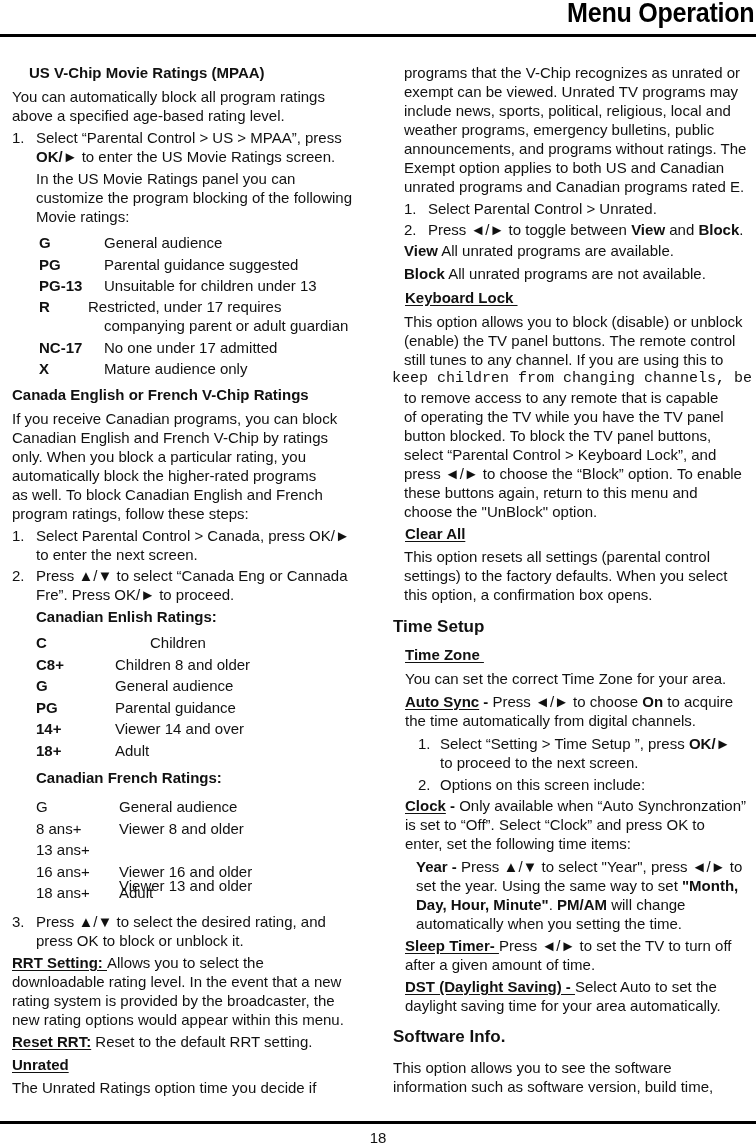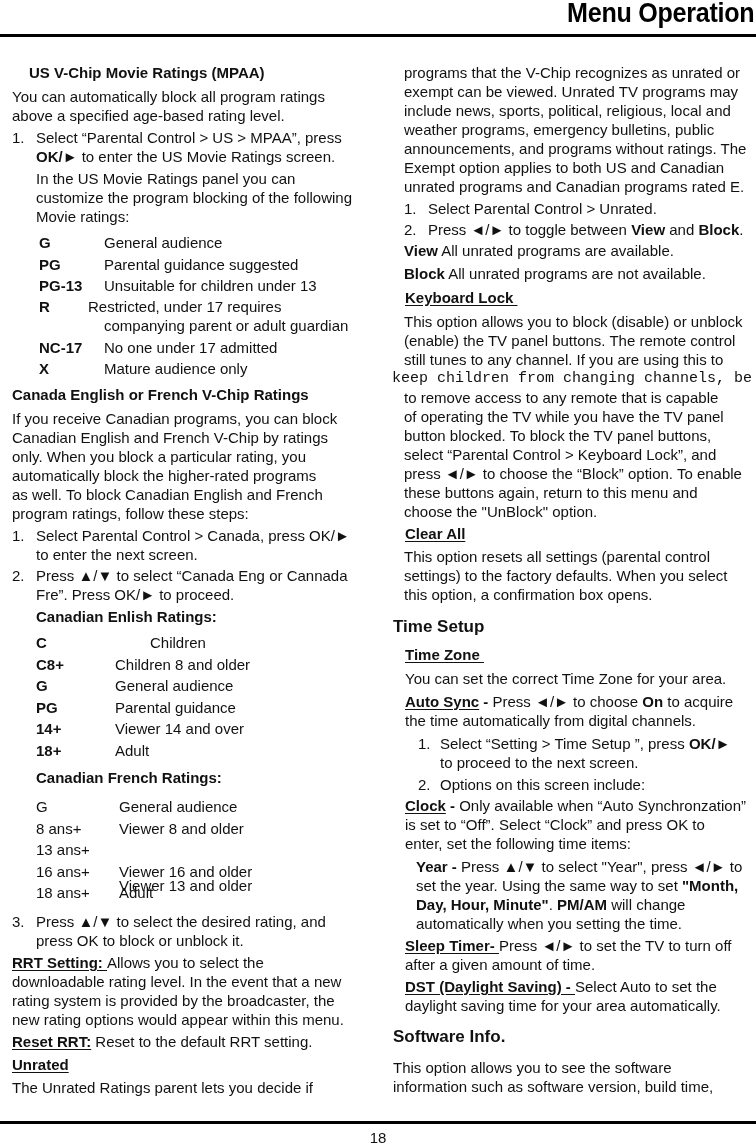--- a/index.html
+++ b/index.html
@@ -117,21 +117,21 @@
   <div class="para" style="left:24px;top:932px;">press OK to block or unblock it.</div>
 
   <div class="para" style="left:0;top:954px;"><span class="b u">RRT Setting: </span><span>Allows you to select the</span></div>
   <div class="para" style="left:0;top:973px;">downloadable rating level. In the event that a new</div>
   <div class="para" style="left:0;top:992px;">rating system is provided by the broadcaster, the</div>
   <div class="para" style="left:0;top:1011px;">new rating options would appear within this menu.</div>
 
   <div class="para" style="left:0;top:1033px;"><span class="b u">Reset RRT:</span><span> Reset to the default RRT setting.</span></div>
 
   <div class="abs b u" style="left:0;top:1056px;">Unrated</div>
-  <div class="para" style="left:0;top:1079px;">The Unrated Ratings parent lets you decide if</div>
+  <div class="para" style="left:0;top:1079px;">The Unrated Ratings option time you decide if</div>
 </div>
 
 <div class="col col-right">
   <div class="para" style="left:12px;top:64px;">programs that the V-Chip recognizes as unrated or</div>
   <div class="para" style="left:12px;top:83px;">exempt can be viewed. Unrated TV programs may</div>
   <div class="para" style="left:12px;top:102px;">include news, sports, political, religious, local and</div>
   <div class="para" style="left:12px;top:121px;">weather programs, emergency bulletins, public</div>
   <div class="para" style="left:12px;top:140px;">announcements, and programs without ratings. The</div>
   <div class="para" style="left:12px;top:159px;">Exempt option applies to both US and Canadian</div>
   <div class="para" style="left:12px;top:178px;">unrated programs and Canadian programs rated E.</div>

